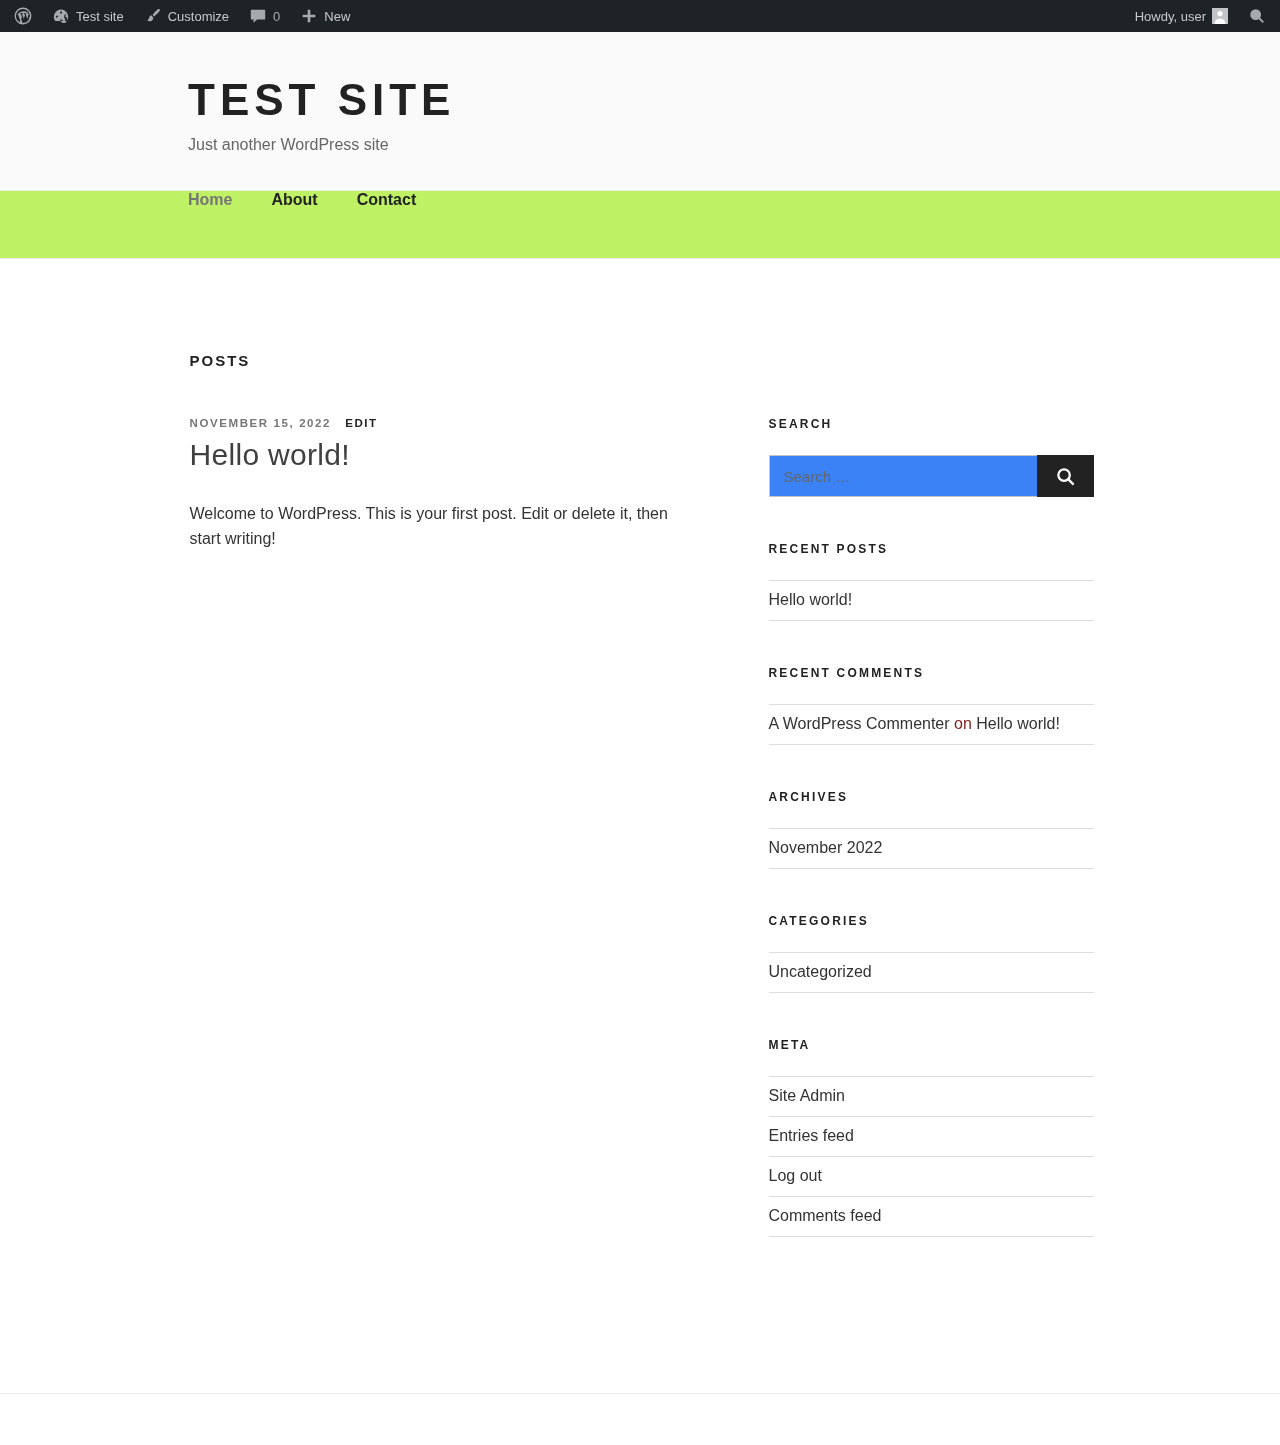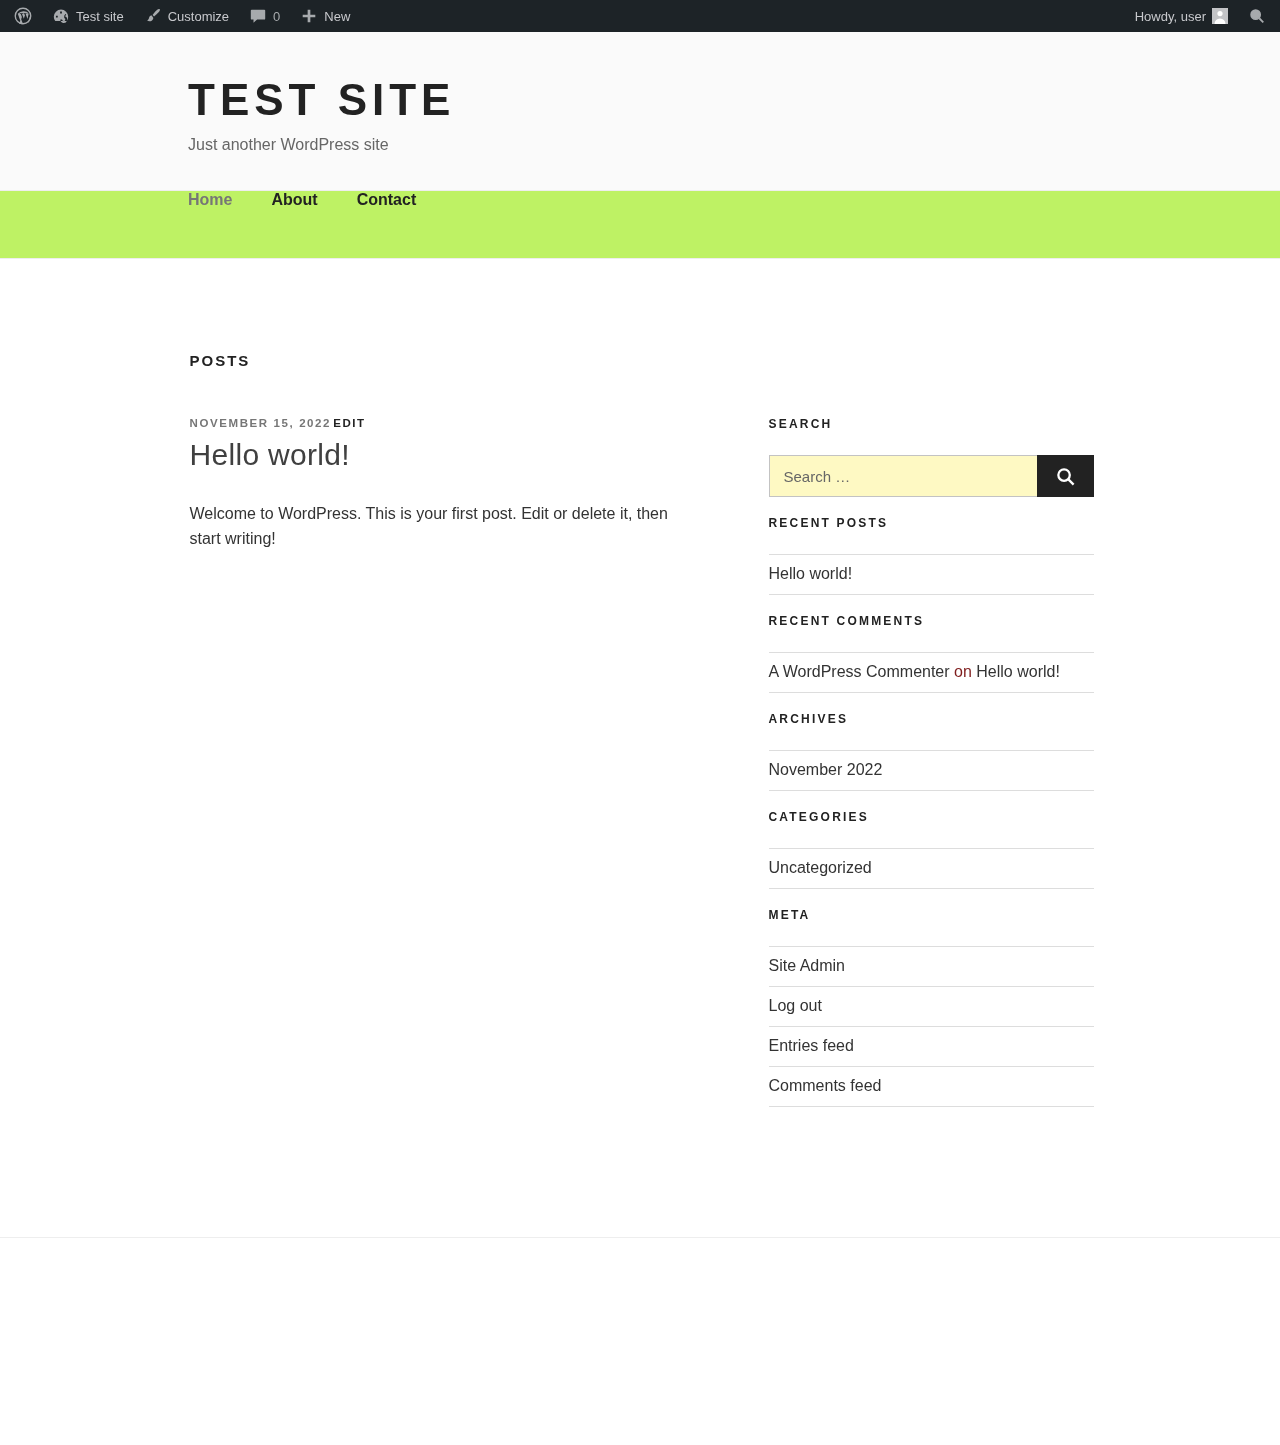--- a/index.html
+++ b/index.html
@@ -90,21 +90,21 @@
     color: #222;
     text-transform: uppercase;
     margin-bottom: 48px;
   }
   .columns { display: flex; justify-content: space-between; align-items: flex-start; }
   .primary { width: 525px; }
   .sidebar { width: 325px; }
 
   .entry-meta {
     display: flex;
-    gap: 2px;
+    gap: 14px;
     font-size: 11.5px;
     font-weight: bold;
     letter-spacing: 1.6px;
     text-transform: uppercase;
   }
   .entry-date { color: #767676; }
   .entry-edit { color: #222; }
   .entry-title {
     margin-top: 9px;
     font-size: 30px;
@@ -115,41 +115,41 @@
   }
   .entry-body {
     margin-top: 30px;
     font-size: 16px;
     line-height: 1.55;
     color: #333;
     max-width: 505px;
   }
 
   
-  .widget { margin-bottom: 19px; }
+  .widget { margin-bottom: 45px; }
   .widget-title {
     font-size: 12px;
     font-weight: bold;
     letter-spacing: 2.2px;
     color: #222;
     text-transform: uppercase;
     margin-bottom: 24px;
   }
   .search-form { display: flex; }
   .search-input {
     flex: 1;
     height: 42px;
     border: 1px solid #c3c3c3;
     border-right: none;
     padding: 0 14px;
     font-size: 15px;
     color: #333;
     font-family: "Liberation Sans", sans-serif;
     outline: none;
-    background: #fef9c3;
+    background: #3b82f6;
   }
   .search-input::placeholder { color: #666; opacity: 1; }
   .search-submit {
     width: 57px;
     height: 42px;
     background: #222;
     border: 0;
     display: flex;
     align-items: center;
     justify-content: center;
@@ -323,22 +323,22 @@
             <li>
               <a>Uncategorized</a>
             </li>
           </ul>
         </div>
 
         <div class="widget">
           <h4 class="widget-title">Meta</h4>
           <ul class="widget-list">
             <li><a>Site Admin</a></li>
+            <li><a>Entries feed</a></li>
             <li><a>Log out</a></li>
-            <li><a>Entries feed</a></li>
             <li><a>Comments feed</a></li>
           </ul>
         </div>
 
       </aside>
     </div>
   </div>
 </main>
 
 <footer class="site-footer">

